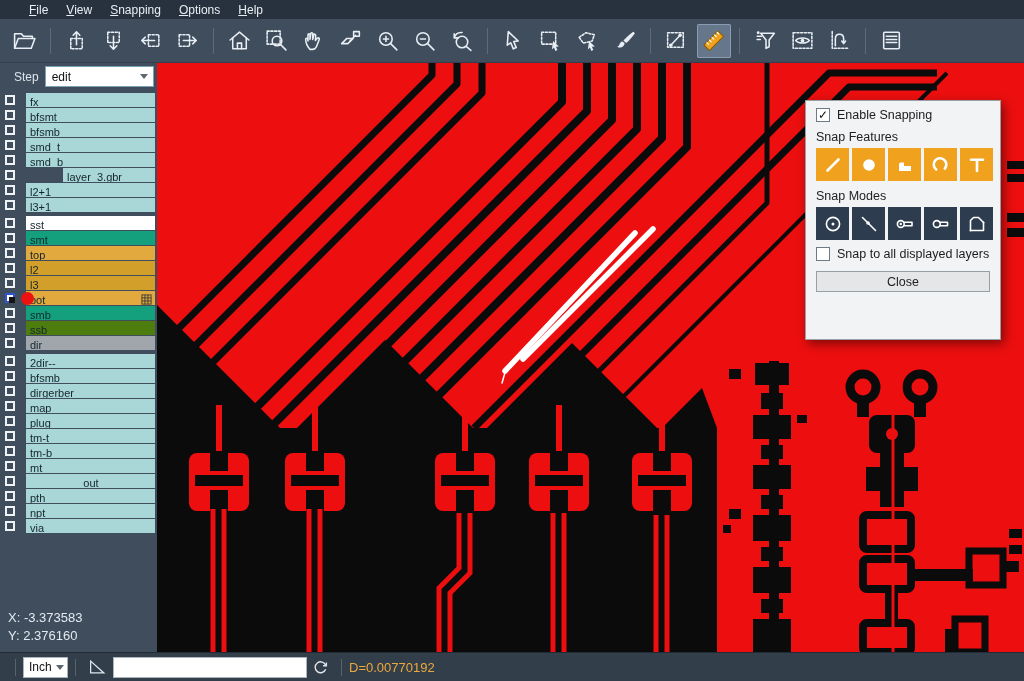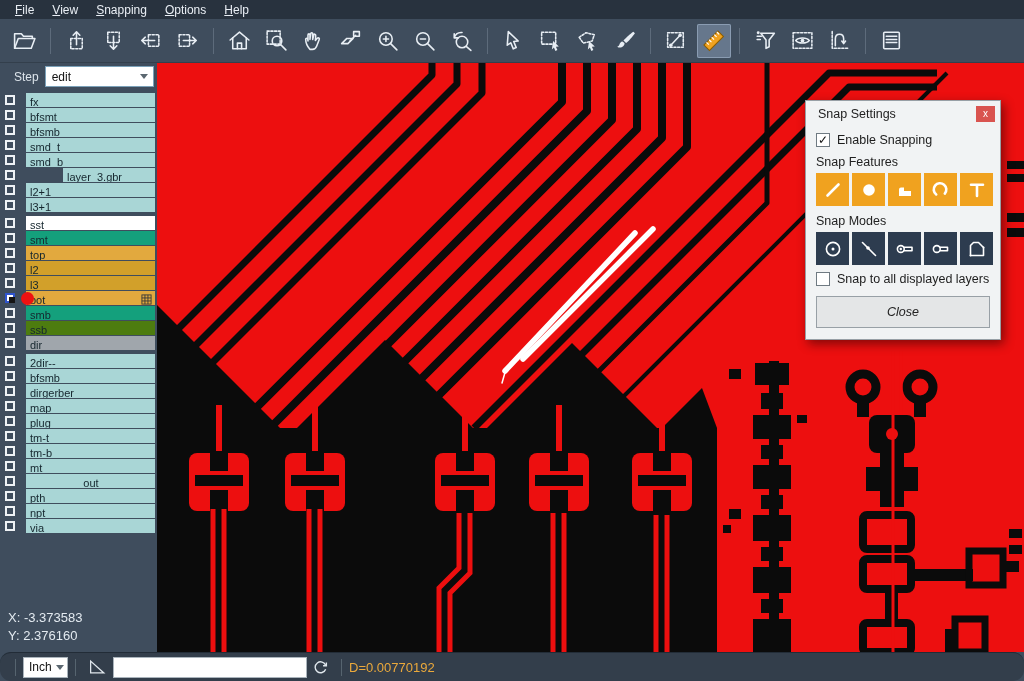--- a/index.html
+++ b/index.html
@@ -1,21 +1,21 @@
 <!DOCTYPE html>
 <html><head>
 <meta charset="utf-8">
 <style>
   * { margin:0; padding:0; box-sizing:border-box; }
   html,body { width:1024px; height:681px; }
   body { font-family:"Liberation Sans", sans-serif; background:#222; }
   .window { width:1024px; height:681px; position:relative; background:#3f4d5d; overflow:hidden; display:flex; flex-direction:column; }
 
   
-  .menubar { height:19px; background:#28323e; display:flex; align-items:center; padding-left:6px; flex:none; }
+  .menubar { height:19px; background:#28323e; display:flex; align-items:center; padding-left:20px; flex:none; }
   .menu-item { color:#e9eef4; font-size:12px; padding:1px 9px; display:inline-block; cursor:default; }
   .menu-item::first-letter { text-decoration:underline; }
 
   
   .toolbar { height:44px; background:#3f4d5d; display:flex; align-items:center; padding-left:6px; flex:none; border-bottom:1px solid #333f4c; }
   .tbtn { width:34px; height:34px; display:flex; align-items:center; justify-content:center; border-radius:2px; margin:0 1.5px; flex:none; }
   .tbtn.active { background:#66778c; box-shadow:inset 0 0 0 1px #8a9cb2; }
   .tbtn span { display:flex; }
   .tdiv { width:1px; height:26px; background:#5d6b7b; margin:0 7px; flex:none; }
 
@@ -48,24 +48,24 @@
   .dlg-title-text { font-size:12.5px; color:#222; }
   .dlg-close { width:19px; height:16px; background:#d9534f; color:#fff; font-size:10px; line-height:15px; text-align:center; cursor:default; }
   .dlg-body { padding:0 10px; }
   .cbrow { display:flex; align-items:center; gap:7px; margin:7px 0 6px; }
   .cb { width:14px; height:14px; background:#fff; border:1px solid #6f7a82; color:#111; font-size:12px; line-height:13px; text-align:center; flex:none; }
   .dlg-sec { margin:8px 0 4px; color:#222; }
   .btnrow { display:flex; gap:3px; }
   .fbtn, .mbtn { width:33px; height:33px; display:flex; align-items:center; justify-content:center; flex:none; }
   .fbtn { background:#f0a21f; }
   .mbtn { background:#2d3c4f; }
-  .dlg-closebtn { margin:10px 0 0; height:32px; background:#e4e6e7; border:1px solid #98a0a6; display:flex; align-items:center; justify-content:center; font-size:12.5px; color:#222;font-style:italic; }
+  .dlg-closebtn { margin:10px 0 0; height:21px; background:#e4e6e7; border:1px solid #98a0a6; display:flex; align-items:center; justify-content:center; font-size:12.5px; color:#222; }
 
   
-  .statusbar { height:29px; background:#333e4b; display:flex; align-items:center; border-top:1px solid #222c37; padding-left:8px; flex:none;border-radius:11px; }
+  .statusbar { height:29px; background:#333e4b; display:flex; align-items:center; border-top:1px solid #222c37; padding-left:8px; flex:none; }
   .sdiv { width:1px; height:17px; background:#56646f; margin:0 7px; flex:none; }
   .unit-select { width:45px; height:21px; background:#fff; border:1px solid #aab4bc; display:flex; align-items:center; justify-content:space-between; padding:0 3px 0 5px; font-size:12px; color:#111; flex:none; }
   .sb-icon { display:flex; margin:0 4px; flex:none; }
   .sb-input { width:194px; height:21px; background:#fff; border:1px solid #aab4bc; margin-left:2px; font-size:12px; padding:0 4px; color:#111; outline:none; }
   .dist { color:#eba93b; font-size:13px; white-space:nowrap; }
 </style>
 </head>
 <body>
 
 <div class="window">
@@ -597,24 +597,20 @@
         </g>
 
         <g stroke="#ffffff" stroke-linecap="round" fill="none">
           <path d="M478 170 L348 308" stroke-width="5.5"></path>
           <path d="M496 166 L366 296" stroke-width="5.5"></path>
           <path d="M349 306 L345 320" stroke-width="1.5"></path>
         </g>
       </svg>
 
       <div class="dialog">
-        <div class="dlg-title">
-          <span class="dlg-title-text">Snap Settings</span>
-          <span class="dlg-close">x</span>
-        </div>
         <div class="dlg-body">
           <div class="cbrow">
             <span class="cb checked">✓</span>
             <span>Enable Snapping</span>
           </div>
           <div class="dlg-sec">Snap Features</div>
           <div class="btnrow">
               <div class="fbtn">
                 <svg viewBox="0 0 22 22" width="22" height="22" fill="none" stroke="#fff" stroke-width="2.6" stroke-linecap="round">
                   <path d="M5.5 16.5 L16.5 5.5"></path>

